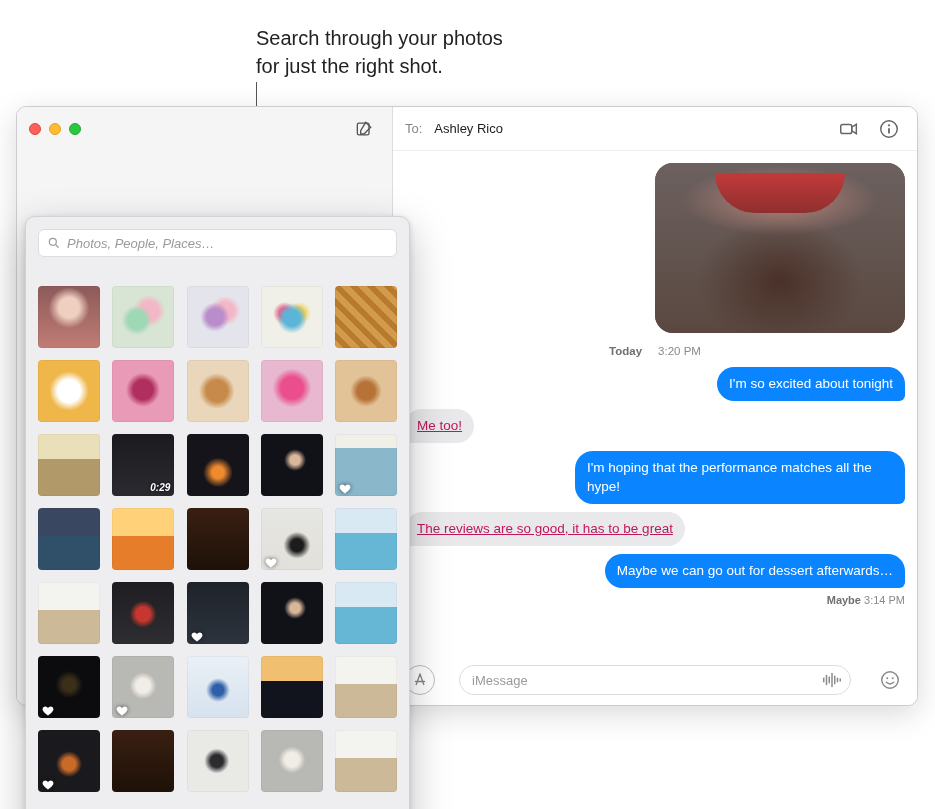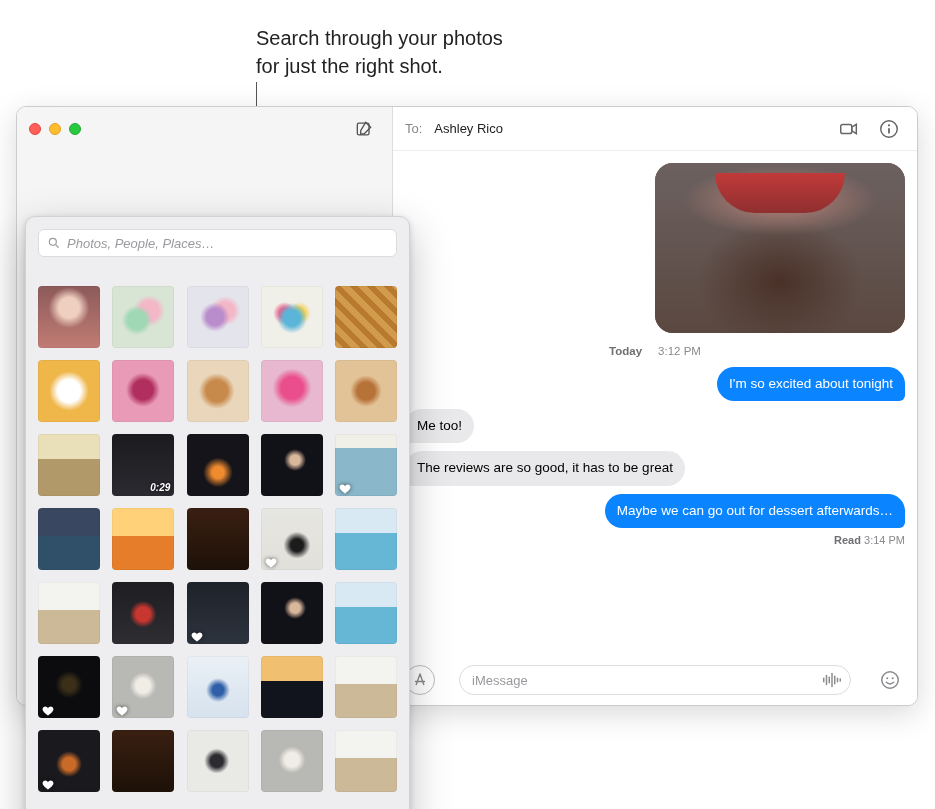--- a/index.html
+++ b/index.html
@@ -165,22 +165,23 @@
   }
   .row-out { align-self: flex-end; }
   .row-in  { align-self: flex-start; }
   .out {
     background: #0a84ff;
     color: #fff;
     border-bottom-right-radius: 6px;
   }
   .in {
     background: #e9e9eb;
-    color: #000000;
+    color: #be185d;
     border-bottom-left-radius: 6px;
+    text-decoration: underline;
   }
   .read-receipt {
     align-self: flex-end;
     font-size: 11px;
     color: #8a8a8e;
     margin-top:-2px;
   }
   .read-receipt .bold { font-weight:600; color:#6f6f73; }
 
   .conv-input-row {
@@ -348,38 +349,41 @@
             <circle cx="12" cy="8" r="1.2" fill="currentColor"></circle>
             <rect x="11" y="11" width="2" height="6" rx="1" fill="currentColor"></rect>
           </svg>
       </div>
     </div>
 
     <div class="conv-body">
       <div class="big-image"></div>
 
       <div class="timestamp">
-        <span class="bold">Today</span><span>3:12 PM</span>
+        <span class="bold">Today</span><span>3:20 PM</span>
       </div>
 
       <div class="row-out">
           <div class="bubble out">I'm so excited about tonight</div>
         </div>
       <div class="row-in">
           <div class="bubble in">Me too!</div>
+        </div>
+      <div class="row-out">
+          <div class="bubble out">I'm hoping that the performance matches all the hype!</div>
         </div>
       <div class="row-in">
           <div class="bubble in">The reviews are so good, it has to be great</div>
         </div>
       <div class="row-out">
           <div class="bubble out">Maybe we can go out for dessert afterwards…</div>
         </div>
 
       <div class="read-receipt">
-        <span class="bold">Read</span>
+        <span class="bold">Maybe</span>
         <span>3:14 PM</span>
       </div>
     </div>
 
     <div class="conv-input-row">
       <div class="apps-btn">
         <svg width="18" height="18" viewBox="0 0 24 24">
             <path d="M12 4 L7 18 M12 4 L17 18 M6 14 H18" stroke="currentColor" stroke-width="1.8" fill="none" stroke-linecap="round"></path>
           </svg>
       </div>

